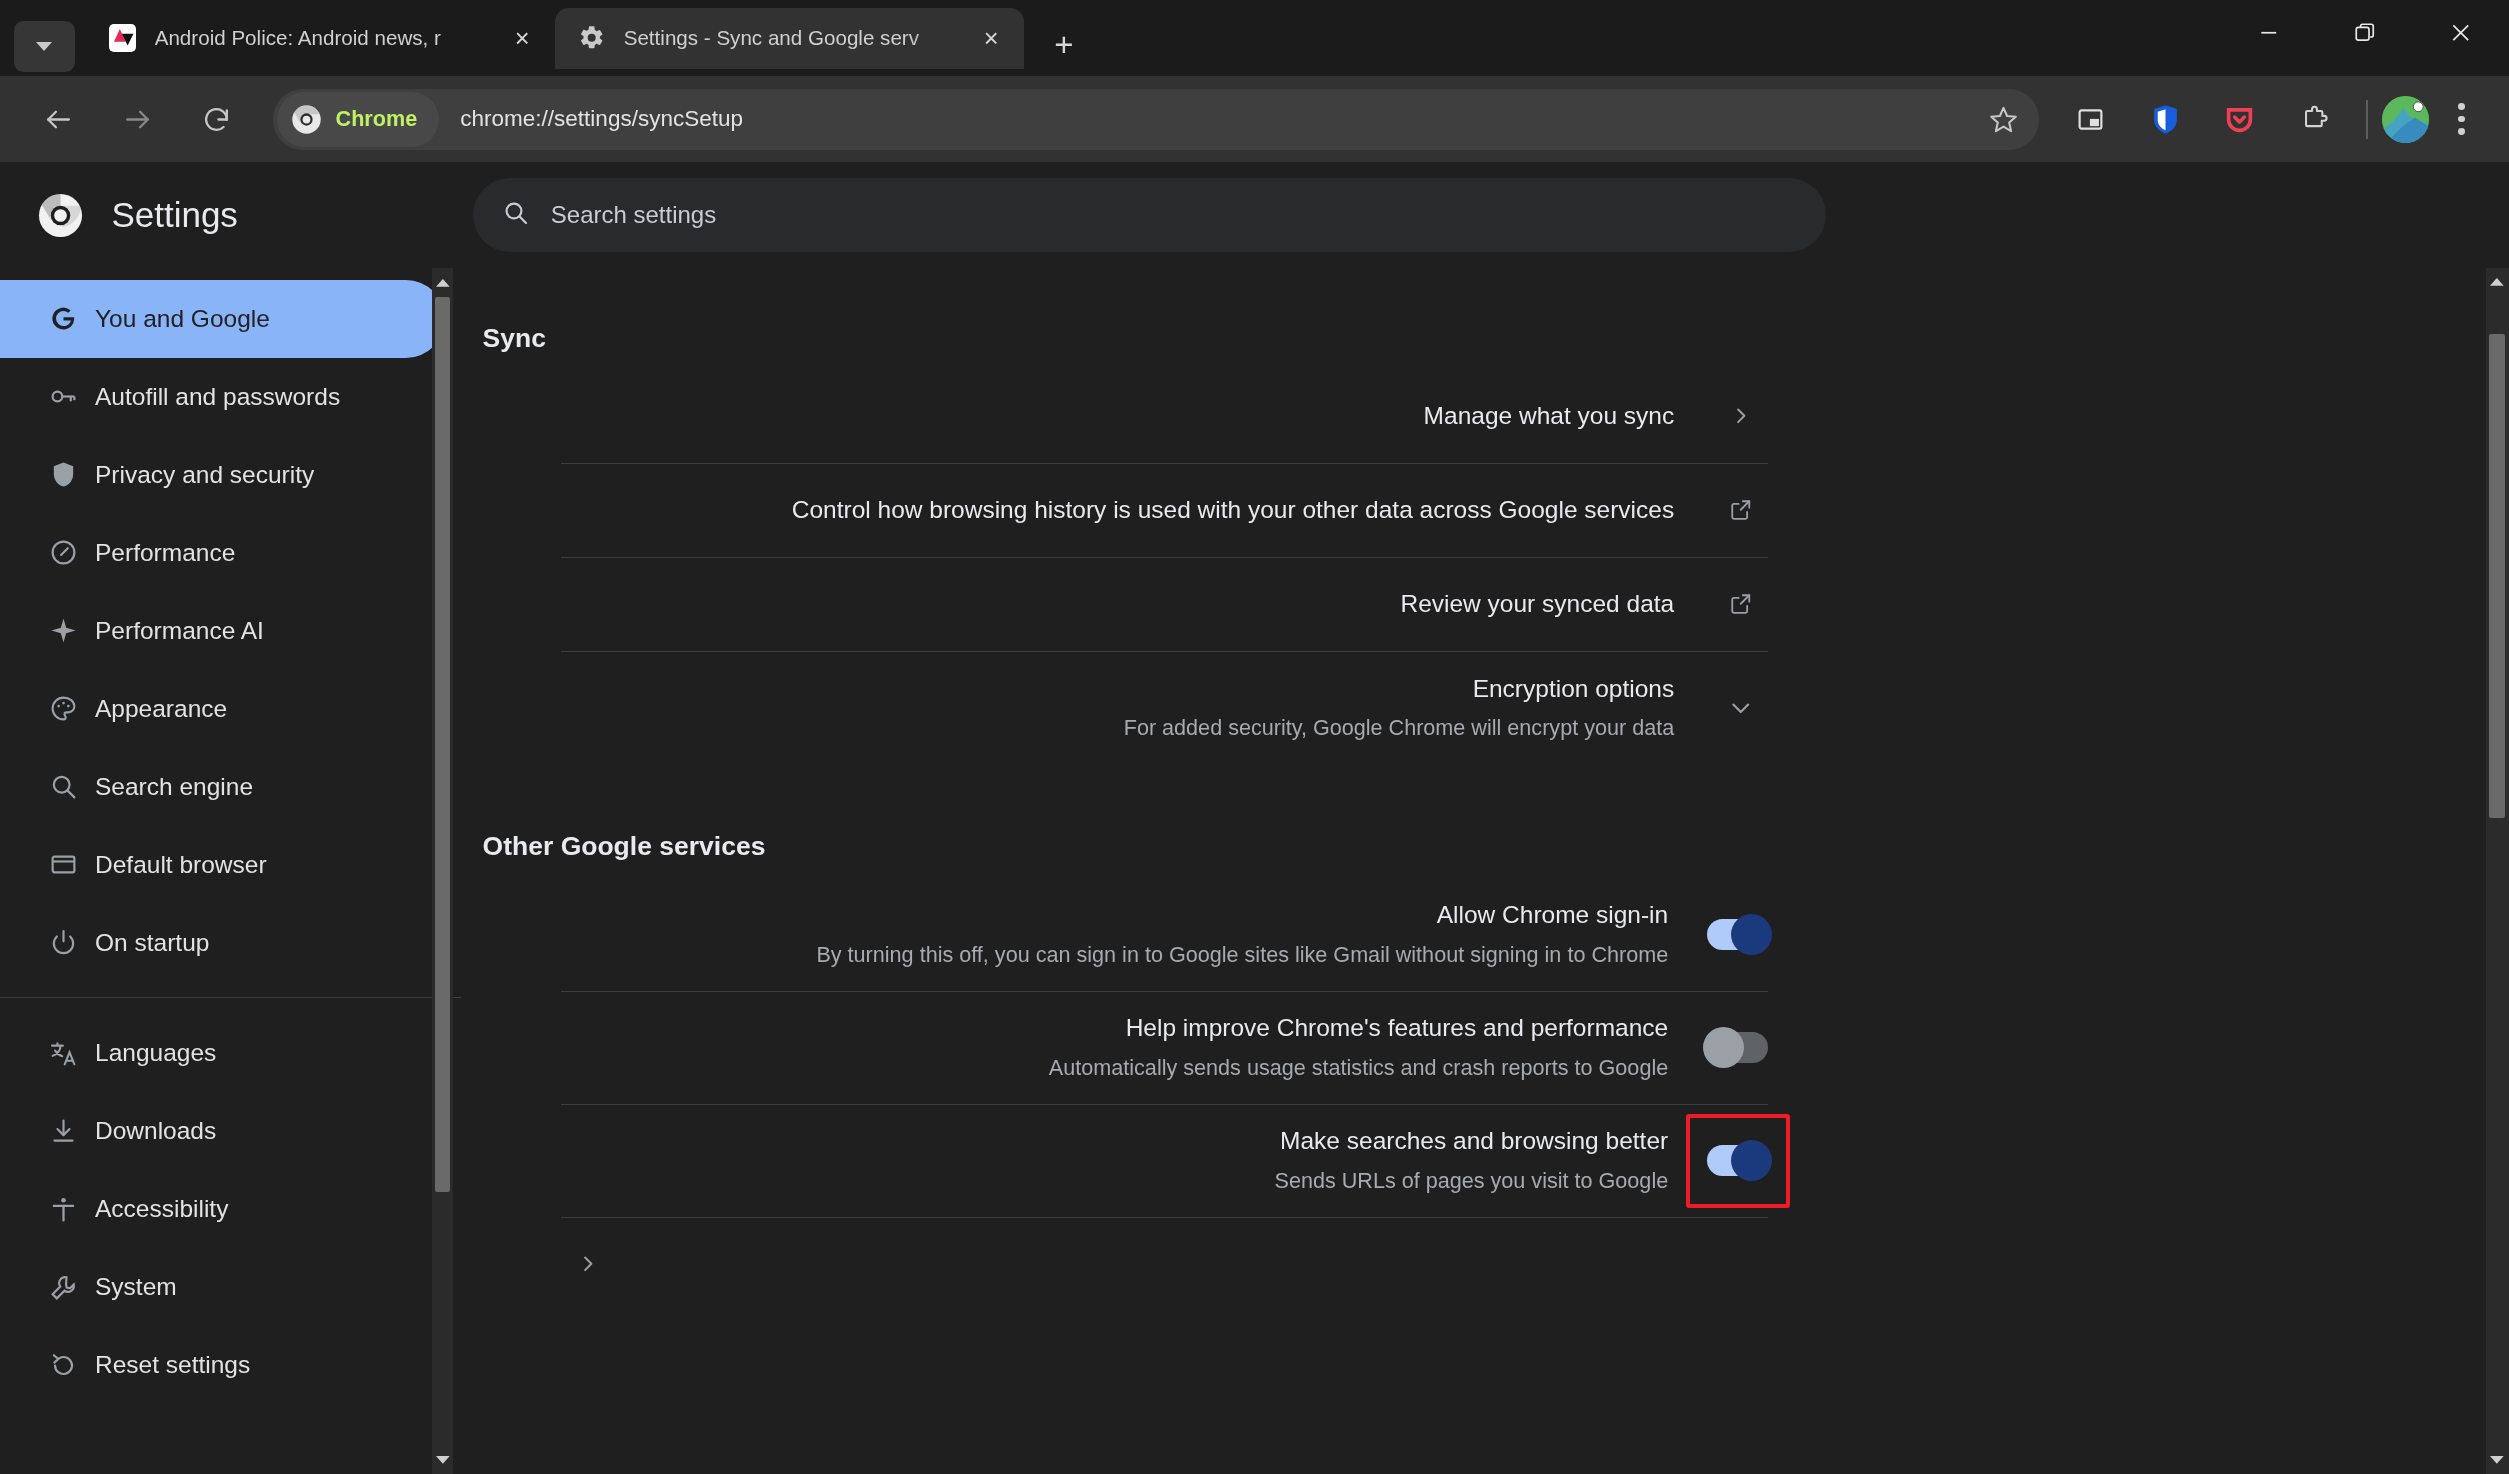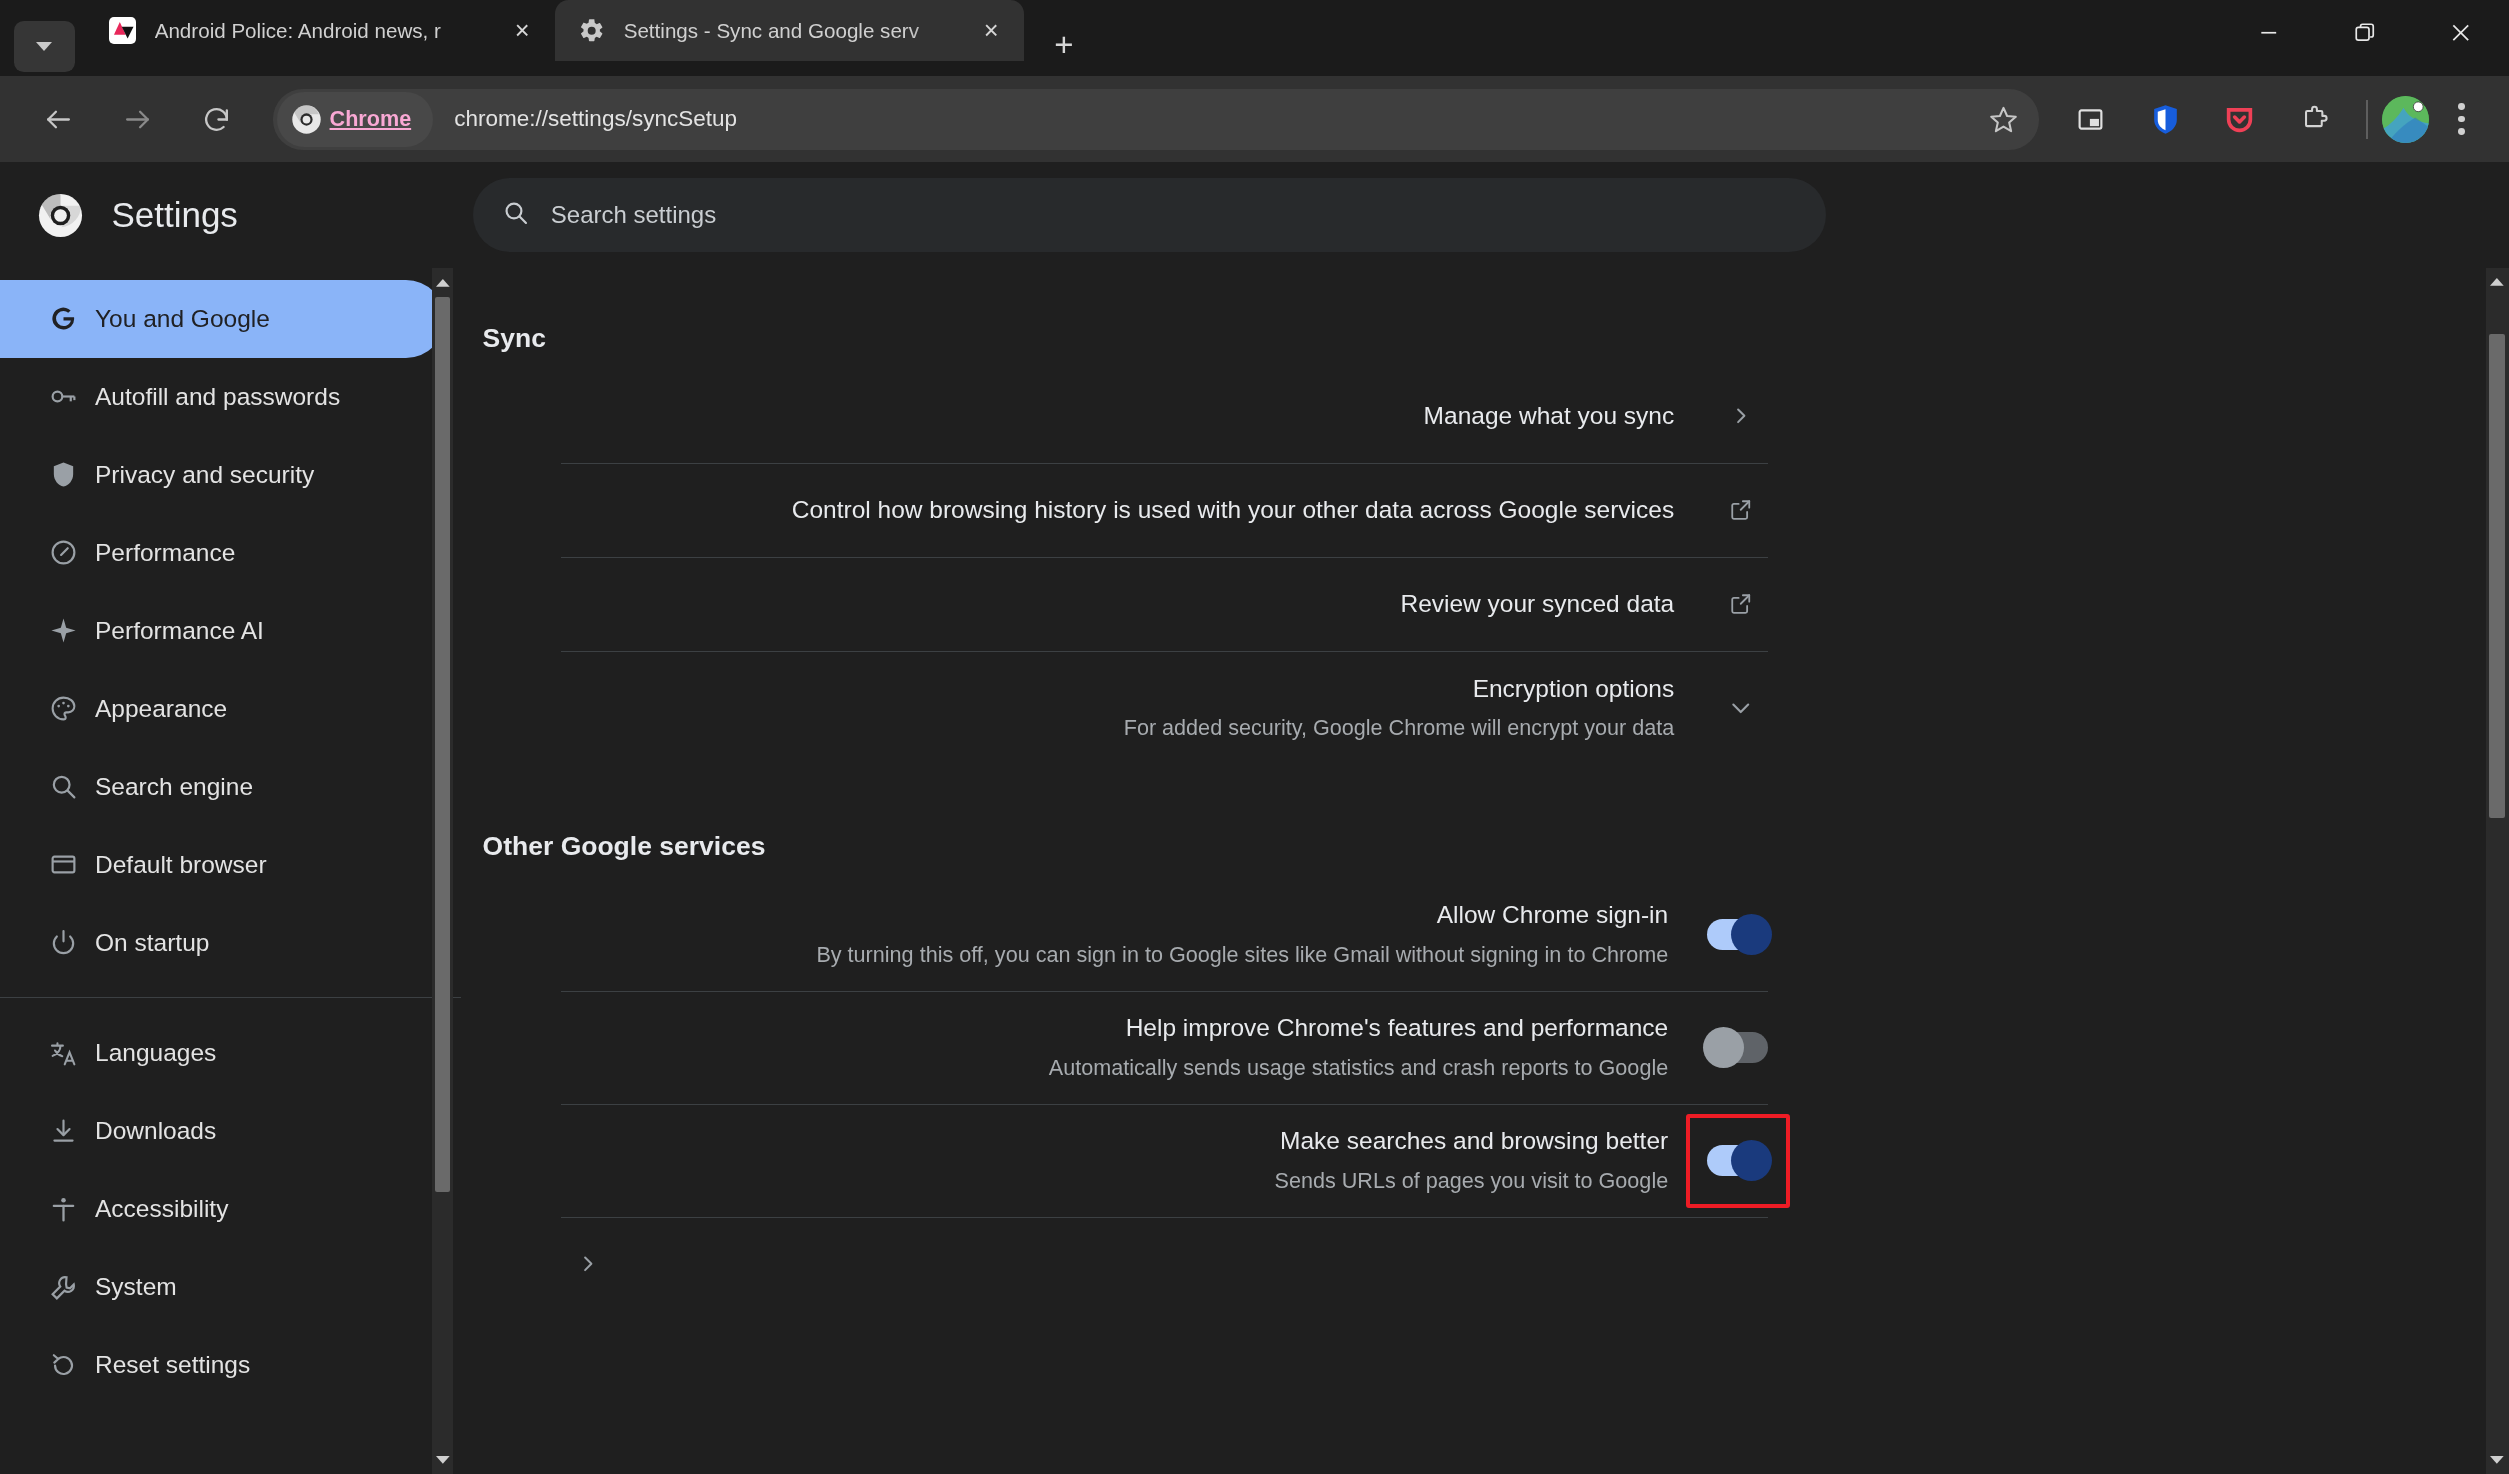--- a/index.html
+++ b/index.html
@@ -25,21 +25,21 @@
     background: #363636;
     display: flex; align-items: center; justify-content: center;
     cursor: pointer;
   }
   .chev-down {
     width: 0; height: 0;
     border-left: 8.8px solid transparent;
     border-right: 8.8px solid transparent;
     border-top: 9.8px solid #c9c9c9;
   }
-  .tabs { display: flex; align-items: flex-start; height: 76px; margin-left: 11.8px; }
+  .tabs { display: flex; align-items: center; height: 76px; margin-left: 11.8px; }
   .tab {
     position: relative;
     height: 61px;
     width: 469px;
     display: flex;
     align-items: center;
     border-radius: 13.7px 13.7px 0 0;
     padding: 0 13.7px 0 21.6px;
     cursor: pointer;
   }
@@ -124,21 +124,21 @@
   .chrome-chip {
     height: 55px;
     margin-left: 3.9px;
     padding: 0 21.6px 0 13.7px;
     background: #484848;
     border-radius: 27.4px;
     display: flex; align-items: center;
     cursor: pointer;
   }
   .chrome-chip .chip-label {
-    color: #f9a8d4; font-size: 21.6px; font-weight: 600; margin-left: 8px; text-decoration: underline;
+    color: #bef264; font-size: 21.6px; font-weight: 600; margin-left: 14px;
   }
   .omni-url {
     flex: 1 1 auto;
     color: #e3e3e3;
     font-size: 22.5px;
     margin-left: 21.6px;
     white-space: nowrap; overflow: hidden;
   }
   .star-btn {
     width: 53px; height: 53px;

